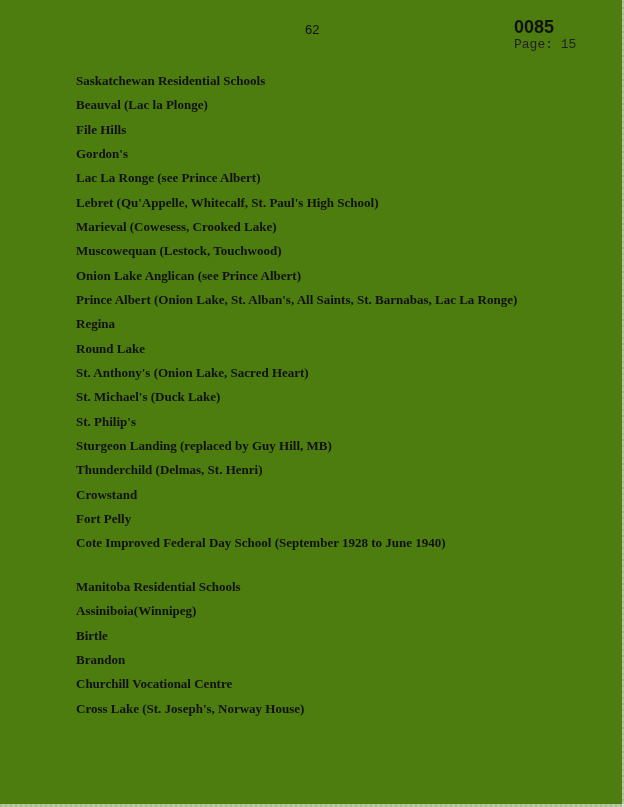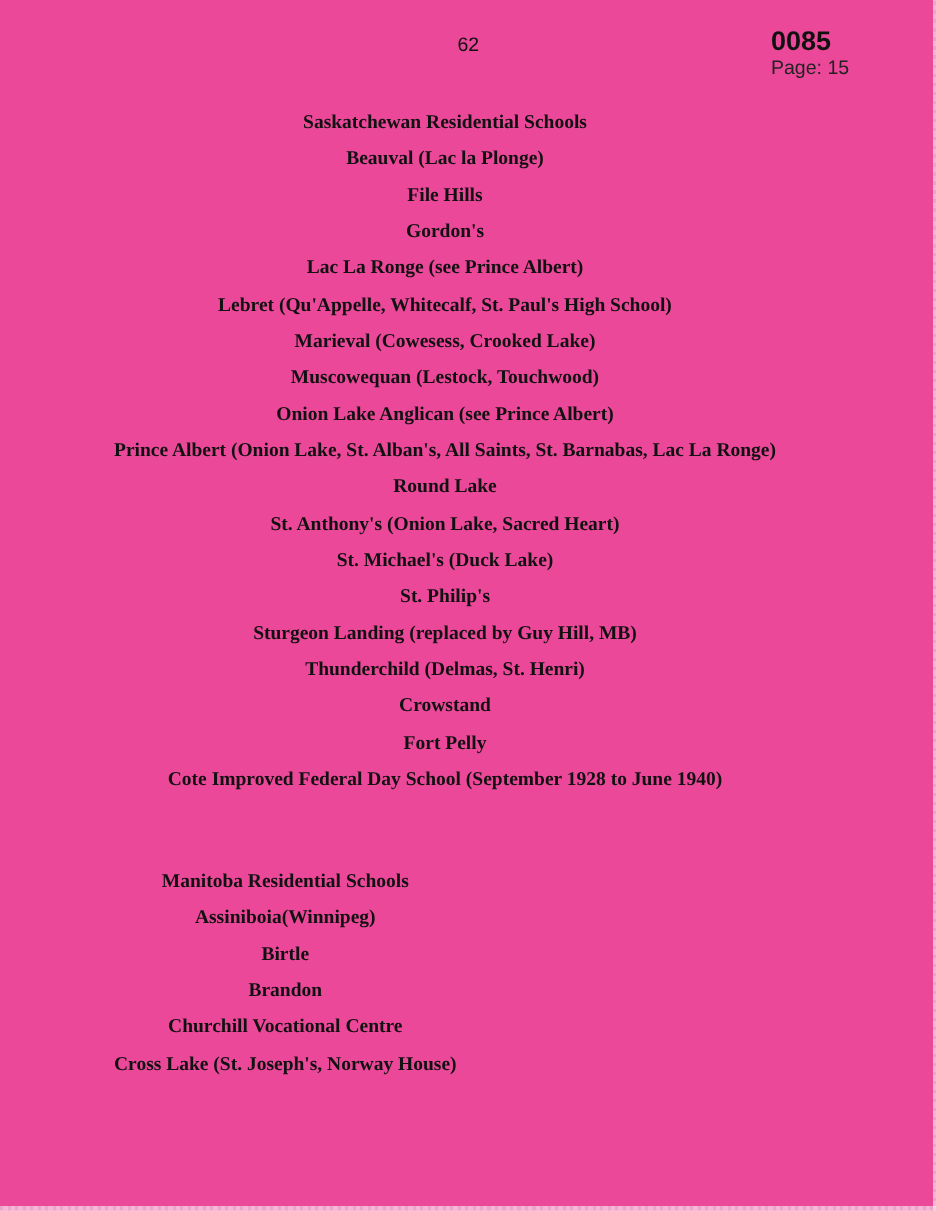--- a/index.html
+++ b/index.html
@@ -11,22 +11,21 @@
       width: 624px;
       height: 807px;
       position: relative;
       overflow: hidden;
       color: #111111;
     }
     .page {
       position: absolute;
       left: 0; top: 0;
       width: 624px; height: 807px;
-      background: #ec4899;
-      text-align: center;
+      background: #4d7c0f;
     }
     .page-number {
       position: absolute;
       left: 305px;
       top: 22px;
       font-family: "Liberation Sans", sans-serif;
       font-size: 13px;
       color: #111;
     }
     .doc-id {
@@ -36,21 +35,21 @@
       font-family: "Liberation Sans", sans-serif;
       font-weight: bold;
       font-size: 18px;
       line-height: 20px;
       color: #111;
     }
     .page-label {
       position: absolute;
       left: 514px;
       top: 37px;
-      font-family: Liberation Sans, sans-serif;
+      font-family: Liberation Mono, monospace;
       font-size: 13px;
       line-height: 15px;
       color: #222;
     }
     .section {
       position: absolute;
       left: 76px;
       font-family: "Liberation Serif", serif;
       font-size: 13px;
       color: #111;
@@ -102,20 +101,21 @@
     <ul class="section-list">
       <li>Beauval (Lac la Plonge)</li>
       <li>File Hills</li>
       <li>Gordon's</li>
       <li>Lac La Ronge (see Prince Albert)</li>
       <li>Lebret (Qu'Appelle, Whitecalf, St. Paul's High School)</li>
       <li>Marieval (Cowesess, Crooked Lake)</li>
       <li>Muscowequan (Lestock, Touchwood)</li>
       <li>Onion Lake Anglican (see Prince Albert)</li>
       <li>Prince Albert (Onion Lake, St. Alban's, All Saints, St. Barnabas, Lac La Ronge)</li>
+      <li>Regina</li>
       <li>Round Lake</li>
       <li>St. Anthony's (Onion Lake, Sacred Heart)</li>
       <li>St. Michael's (Duck Lake)</li>
       <li>St. Philip's</li>
       <li>Sturgeon Landing (replaced by Guy Hill, MB)</li>
       <li>Thunderchild (Delmas, St. Henri)</li>
       <li>Crowstand</li>
       <li>Fort Pelly</li>
       <li>Cote Improved Federal Day School (September 1928 to June 1940)</li>
     </ul>

